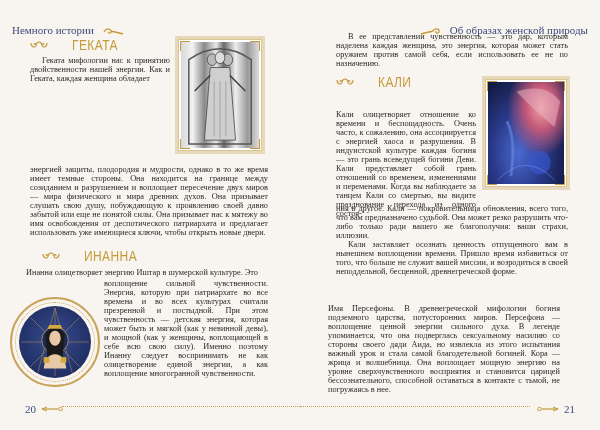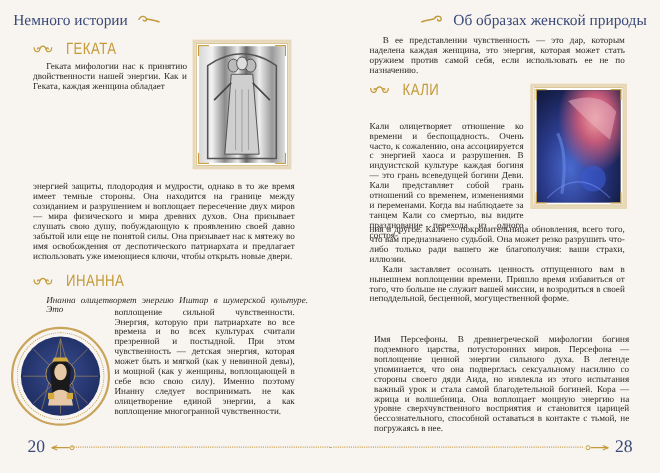--- a/index.html
+++ b/index.html
@@ -1,41 +1,41 @@
 <!DOCTYPE html>
 <html><head>
   <meta charset="utf-8">
   <style>
     * { box-sizing: border-box; margin: 0; padding: 0; }
     html, body { width: 600px; height: 430px; background: #f8f4ef; overflow: hidden; }
     body { position: relative; font-family: "Liberation Serif", "DejaVu Serif", serif; color: #2a2a2a; }
     .page { position: absolute; top: 0; height: 430px; width: 300px; }
     .page.left { left: 0; }
     .page.right { left: 300px; }
-    .running-head { position: absolute; top: 12px; font-size: 14px; color: #3b4a7a; display: flex; align-items: flex-start; gap: 8px; }
+    .running-head { position: absolute; top: 24px; font-size: 11px; color: #3b4a7a; display: flex; align-items: flex-end; gap: 8px; }
     .running-head.left { left: 12px; }
     .running-head.right { right: 12px; }
     .flourish { width: 22px; height: 10px; display: inline-block; }
-    .heading { position: absolute; display: flex; align-items: center; gap: 12px; }
+    .heading { position: absolute; display: flex; align-items: center; gap: 24px; }
     .heading .orn { width: 18px; height: 10px; }
     .heading .title { font-family: "Liberation Sans", "DejaVu Sans", sans-serif; font-size: 15px; color: #c49a3a; letter-spacing: 0.5px; font-stretch: condensed; transform: scaleX(0.8); transform-origin: left center; }
     .text { position: absolute; font-size: 8.3px; line-height: 9px; text-align: justify; color: #2a2a2a; }
     .text p { margin: 0; }
     .text p.indent { text-indent: 12px; }
     .frame { position: absolute; border: 3px solid #e6d8b8; background: #fff; box-shadow: 0 0 0 1px #d9c596 inset; }
     .frame .inner { position: absolute; inset: 3px; }
     .corner { position: absolute; width: 10px; height: 10px; border-color: #c49a3a; border-style: solid; }
     .corner.tl { top: 2px; left: 2px; border-width: 1px 0 0 1px; }
     .corner.tr { top: 2px; right: 2px; border-width: 1px 1px 0 0; }
     .corner.bl { bottom: 2px; left: 2px; border-width: 0 0 1px 1px; }
     .corner.br { bottom: 2px; right: 2px; border-width: 0 1px 1px 0; }
     .medallion { position: absolute; border-radius: 50%; border: 2px solid #c9a45a; background: #f8f4ef; }
     .medallion .ring { position: absolute; inset: 3px; border-radius: 50%; border: 1px dotted #c9a45a; }
     .medallion .disc { position: absolute; inset: 7px; border-radius: 50%; background: radial-gradient(circle at 50% 45%, #3a4d8f 0%, #23336b 60%, #1c2a5a 100%); overflow: hidden; }
-    .footer { position: absolute; bottom: 14px; display: flex; align-items: center; gap: 5px; font-size: 16px; color: #3b4a7a; }
+    .footer { position: absolute; bottom: 14px; display: flex; align-items: center; gap: 5px; font-size: 11px; color: #3b4a7a; }
     .footer.left { left: 10px; }
     .footer.right { right: 10px; }
     .dotted { position: absolute; bottom: 23px; border-top: 1px dotted #c9a45a; height: 0; }
   </style>
 </head>
 <body>
 
 <div class="page left">
   <div class="running-head left">
     <span>Немного истории</span>
@@ -73,30 +73,30 @@
     <span class="corner tl"></span>
     <span class="corner tr"></span>
     <span class="corner bl"></span>
     <span class="corner br"></span>
   </div>
 
   <div class="text" style="left:30px; top:165px; width:238px;">
     <p>энергией защиты, плодородия и мудрости, однако в то же время имеет темные стороны. Она находится на границе между созиданием и разрушением и воплощает пересечение двух миров — мира физического и мира древних духов. Она призывает слушать свою душу, побуждающую к проявлению своей давно забытой или еще не понятой силы. Она призывает нас к мятежу во имя освобождения от деспотического патриархата и предлагает использовать уже имеющиеся ключи, чтобы открыть новые двери.</p>
   </div>
 
-  <div class="heading" style="left:30px; top:247px;justify-content:center;">
+  <div class="heading" style="left:42px; top:247px;justify-content:center;">
     <svg class="orn" viewBox="0 0 18 10">
       <path d="M1 3 C1 8, 6 8, 6 5 C6 3, 4 3, 4 5" stroke="#c49a3a" stroke-width="1.1" fill="none"></path>
       <path d="M17 3 C17 8, 12 8, 12 5 C12 3, 14 3, 14 5" stroke="#c49a3a" stroke-width="1.1" fill="none"></path>
       <path d="M6 5 C7 1, 11 1, 12 5" stroke="#c49a3a" stroke-width="1.1" fill="none"></path>
     </svg>
     <span class="title">ИНАННА</span>
   </div>
 
-  <div class="text" style="left:42px; top:268px; width:238px;font-style:italic;">
+  <div class="text" style="left:26px; top:268px; width:238px;">
     <p>Инанна олицетворяет энергию Иштар в шумерской культуре. Это</p>
   </div>
 
   <div class="medallion" style="left:10px; top:297px; width:90px; height:90px;">
     <div class="ring"></div>
     <div class="disc">
       <svg width="100%" height="100%" viewBox="0 0 76 76">
         <g stroke="#c9a45a" stroke-width="0.6" opacity="0.8">
           <line x1="38" y1="2" x2="38" y2="74"></line>
             <line x1="2" y1="38" x2="74" y2="38"></line>
@@ -170,33 +170,33 @@
       </svg>
     </div>
     <span class="corner tl"></span>
     <span class="corner tr"></span>
     <span class="corner bl"></span>
     <span class="corner br"></span>
   </div>
 
   <div class="text" style="left:36px; top:204px; width:232px;">
     <p>ния в другое. Кали — покровительница обновления, всего того, что вам предназначено судьбой. Она может резко разрушить что-либо только ради вашего же благополучия: ваши страхи, иллюзии.</p>
-    <p class="indent">Кали заставляет осознать ценность отпущенного вам в нынешнем воплощении времени. Пришло время избавиться от того, что больше не служит вашей миссии, и возродиться в своей неподдельной, бесценной, могущественной форме.</p>
-  </div>
-
-
-  <div class="text" style="left:40px; top:304px; width:232px;">
+    <p class="indent">Кали заставляет осознать ценность отпущенного вам в нынешнем воплощении времени. Пришло время избавиться от того, что больше не служит вашей миссии, и возродиться в своей неподдельной, бесценной, древнегреческой форме.</p>
+  </div>
+
+
+  <div class="text" style="left:28px; top:304px; width:232px;">
     <p>Имя Персефоны. В древнегреческой мифологии богиня подземного царства, потусторонних миров. Персефона — воплощение ценной энергии сильного духа. В легенде упоминается, что она подверглась сексуальному насилию со стороны своего дяди Аида, но извлекла из этого испытания важный урок и стала самой благодетельной богиней. Кора — жрица и волшебница. Она воплощает мощную энергию на уровне сверхчувственного восприятия и становится царицей бессознательного, способной оставаться в контакте с тьмой, не погружаясь в нее.</p>
   </div>
 
   <div class="dotted" style="left:0; width:230px;"></div>
   <div class="footer right">
     <svg width="22" height="6" viewBox="0 0 22 6">
       <circle cx="2.5" cy="3" r="1.8" fill="none" stroke="#c49a3a" stroke-width="0.9"></circle>
       <path d="M5 3 L21 3" stroke="#c49a3a" stroke-width="1.2"></path>
       <path d="M21 3 L16 1 M21 3 L16 5" stroke="#c49a3a" stroke-width="1"></path>
     </svg>
-    <span>28</span>
+    <span>21</span>
     <svg width="10" height="14" viewBox="0 0 10 14">
       <path d="M2 1 A6 6 0 1 1 2 13 A4.5 4.5 0 1 0 2 1 Z" fill="#c49a3a"></path>
     </svg>
   </div>
 </div>
 
 </body></html>

